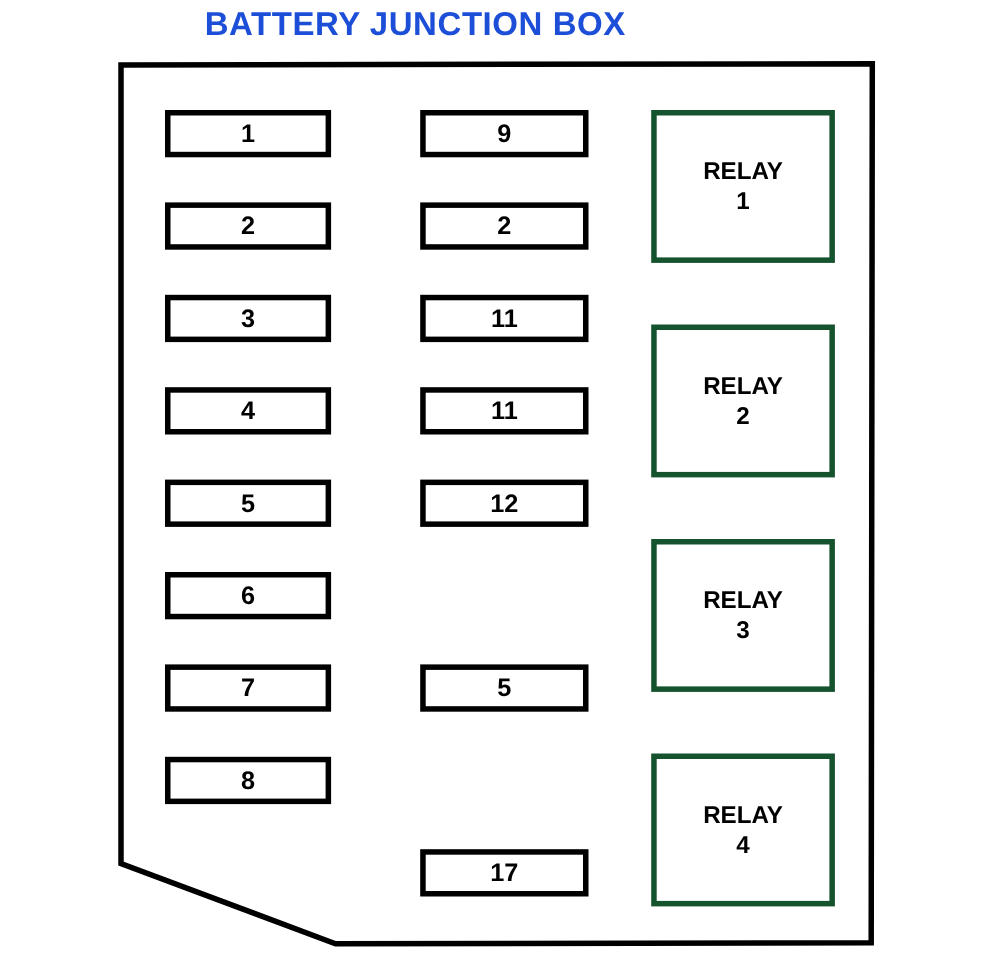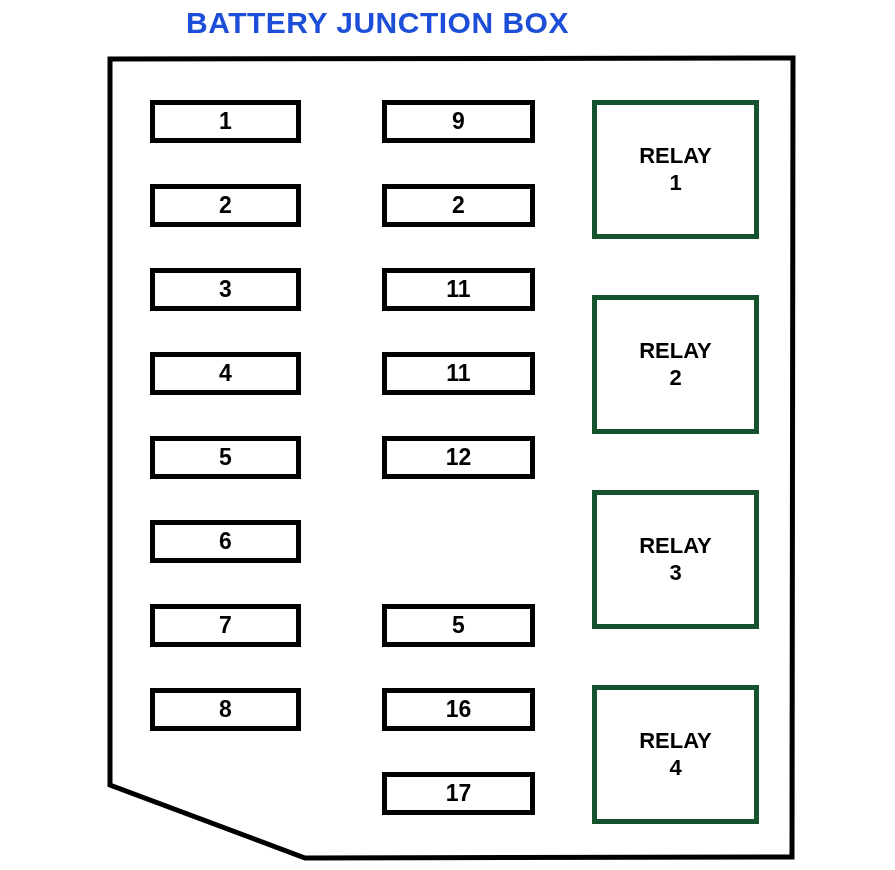--- a/index.html
+++ b/index.html
@@ -138,23 +138,20 @@
     </div>
     <div class="fuse-slot fuse-col-mid" style="top: 352px;">
       <span>11</span>
     </div>
     <div class="fuse-slot fuse-col-mid" style="top: 436px;">
       <span>12</span>
     </div>
     <div class="fuse-slot fuse-col-mid" style="top: 604px;">
       <span>5</span>
     </div>
-    <div class="fuse-slot fuse-col-mid" style="top: 688px;">
-      <span>16</span>
-    </div>
     <div class="fuse-slot fuse-col-mid" style="top: 772px;">
       <span>17</span>
     </div>
     <div class="relay-block" style="top: 100px;">
       <span class="relay-word">RELAY</span>
       <span class="relay-num">1</span>
     </div>
     <div class="relay-block" style="top: 295px;">
       <span class="relay-word">RELAY</span>
       <span class="relay-num">2</span>

